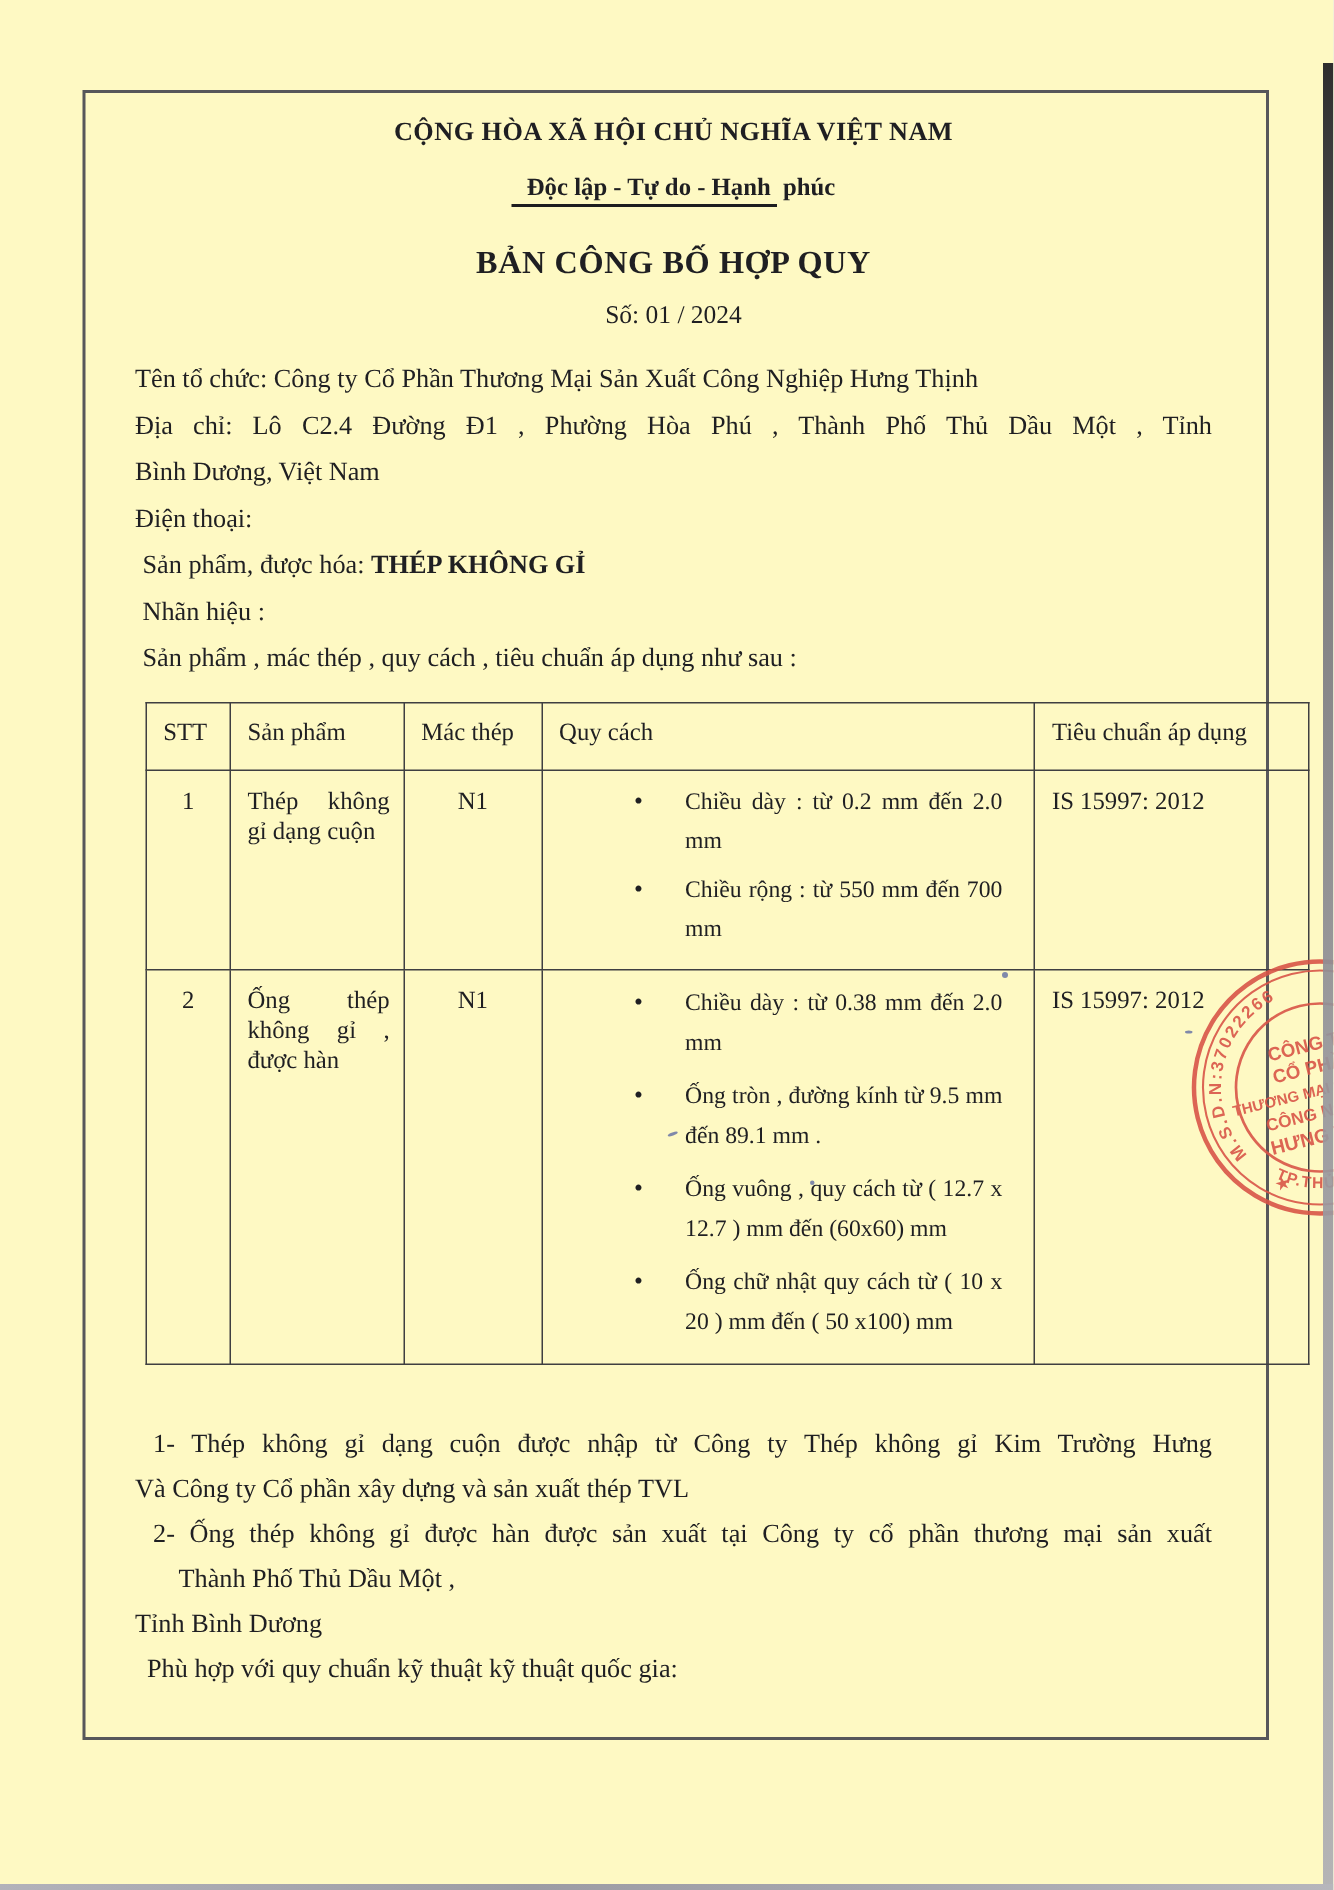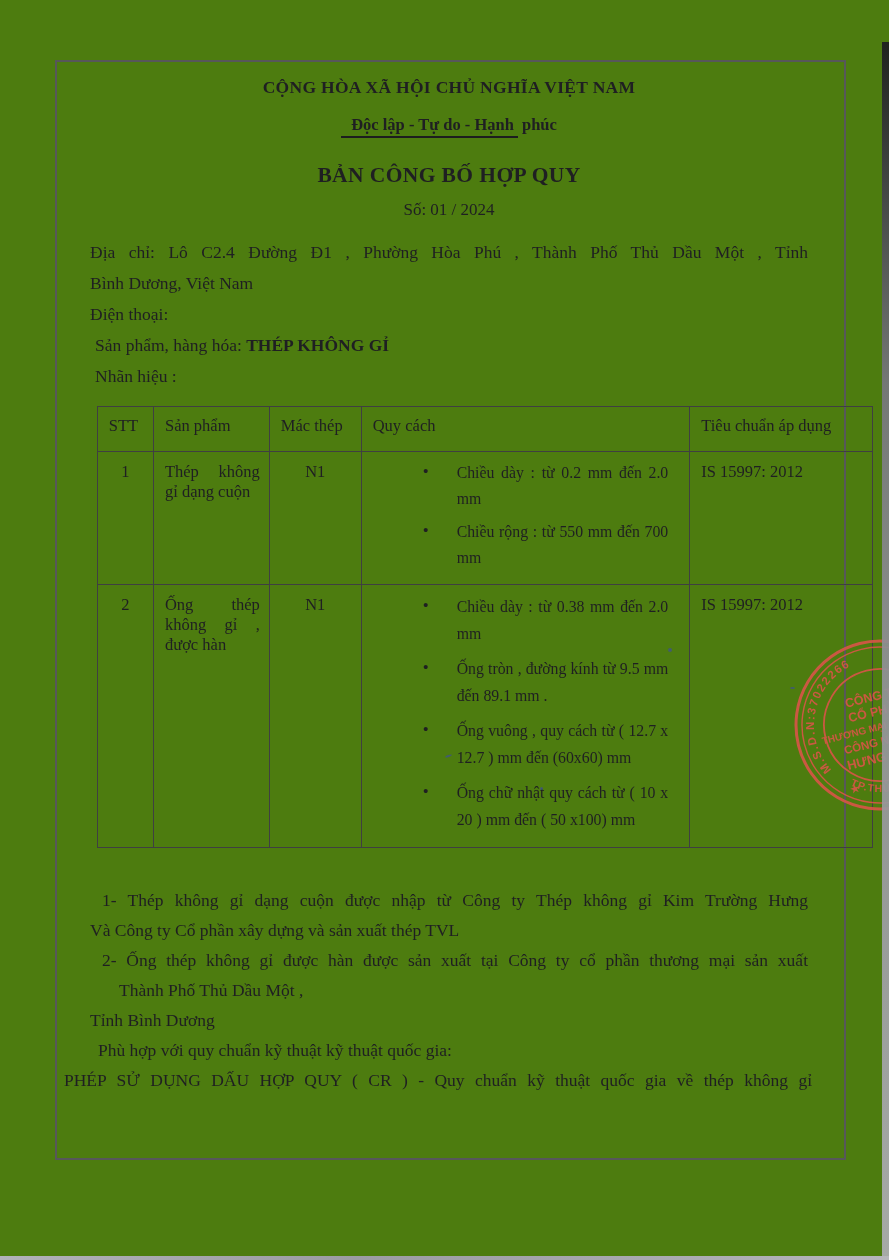--- a/index.html
+++ b/index.html
@@ -1,20 +1,20 @@
 <!DOCTYPE html>
 <html><head>
 <meta charset="utf-8">
 <style>
   html,body { margin:0; padding:0; background:#e9e9e7; }
   .page {
     position:relative;
     width:889px; height:1260px;
     margin:0 auto;
-    background:#4d7c0f;
+    background:#fef9c3;
     overflow:hidden;
     font-family:"Liberation Serif","DejaVu Serif",serif;
     color:#1f1f22;
   }
   
   .edge-strip-right {
     position:absolute; right:0; top:42px; width:7px; height:1218px;
     background:linear-gradient(#1c1c20 0%, #35353b 8%, #77777e 28%, #95959c 55%, #aeaeb4 100%);
     opacity:.92;
   }
@@ -88,25 +88,27 @@
 
     <div class="gov-header">
       <div class="republic">CỘNG HÒA XÃ HỘI CHỦ NGHĨA VIỆT NAM</div>
       <div class="motto"><span class="motto-underline">Độc lập - Tự do - Hạnh</span><span> phúc</span></div>
     </div>
 
     <div class="doc-title">BẢN CÔNG BỐ HỢP QUY</div>
     <div class="doc-number">Số: 01 / 2024</div>
 
     <div class="info">
+      <div>Tên tổ chức: Công ty Cổ Phần Thương Mại Sản Xuất Công Nghiệp Hưng Thịnh</div>
       <div class="jline">Địa chỉ: Lô C2.4 Đường Đ1 , Phường Hòa Phú , Thành Phố Thủ Dầu Một , Tỉnh</div>
       <div>Bình Dương, Việt Nam</div>
       <div>Điện thoại:</div>
-      <div class="indent"><span>Sản phẩm, hàng hóa: </span><span class="bold">THÉP KHÔNG GỈ</span></div>
+      <div class="indent"><span>Sản phẩm, được hóa: </span><span class="bold">THÉP KHÔNG GỈ</span></div>
       <div class="indent">Nhãn hiệu :</div>
+      <div class="indent">Sản phẩm , mác thép , quy cách , tiêu chuẩn áp dụng như sau :</div>
     </div>
 
     <table class="spec-table">
       <colgroup>
         <col style="width:56px">
           <col style="width:116px">
           <col style="width:92px">
           <col style="width:329px">
           <col style="width:183px">
       </colgroup>
@@ -150,21 +152,20 @@
     </table>
 
     <div class="notes">
       <div class="note1-l1 jline">1- Thép không gỉ dạng cuộn được nhập từ Công ty Thép không gỉ Kim Trường Hưng</div>
       <div>Và Công ty Cổ phần xây dựng và sản xuất thép TVL</div>
       <div class="note2-l1 jline">2- Ống thép không gỉ được hàn được sản xuất tại Công ty cổ phần thương mại sản xuất</div>
       <div class="note2-l3">Thành Phố Thủ Dầu Một ,</div>
       <div>Tỉnh Bình Dương</div>
       <div class="conformity-line">Phù hợp với quy chuẩn kỹ thuật kỹ thuật quốc gia:</div>
       <div class="std-par">
-        <span class="jline">PHÉP SỬ DỤNG DẤU HỢP QUY ( CR ) -  Quy chuẩn kỹ thuật quốc gia về thép không gỉ</span>
       </div>
     </div>
 
   </div>
 
   <svg class="stamp-svg" viewBox="0 0 210 210">
     <g transform="rotate(-14 105 105)" fill="none" stroke="#d95548">
       <circle cx="105" cy="105" r="84" stroke-width="3"></circle>
       <circle cx="105" cy="105" r="78" stroke-width="1.4"></circle>
       <circle cx="105" cy="105" r="56" stroke-width="1.8"></circle>

